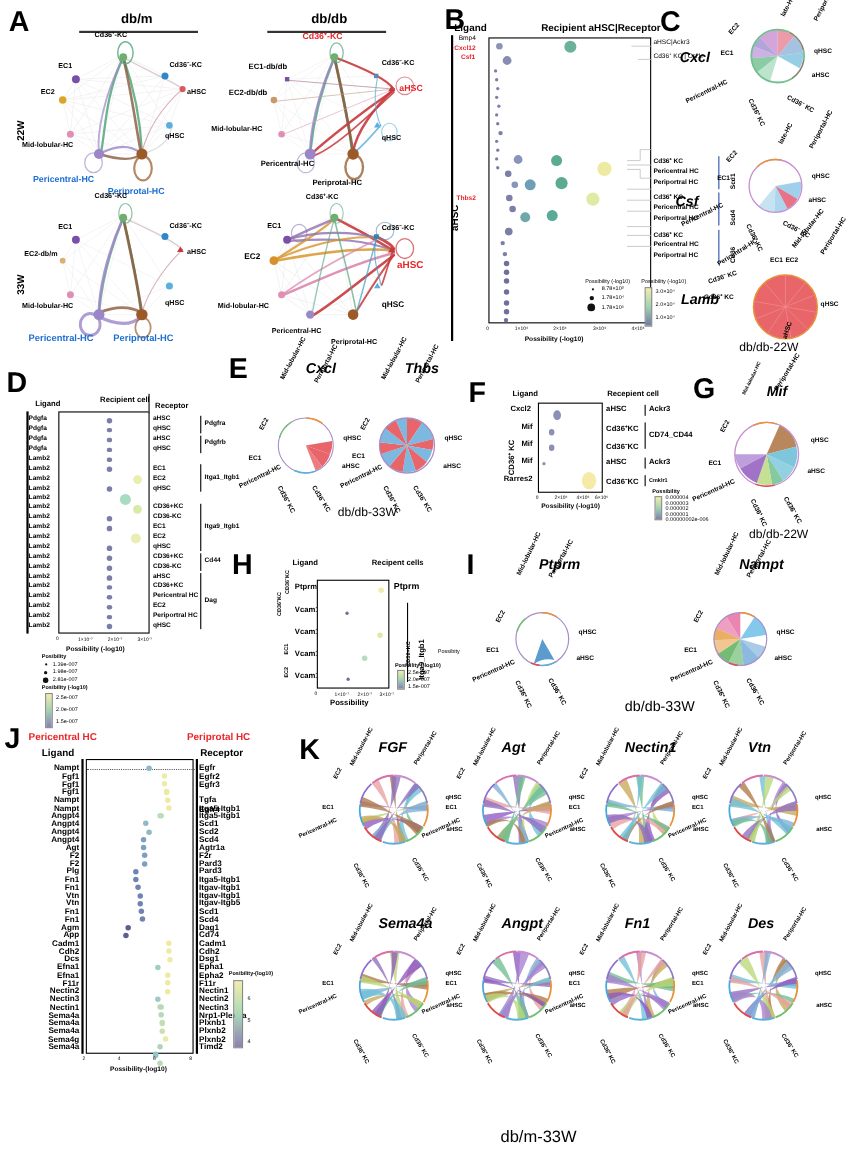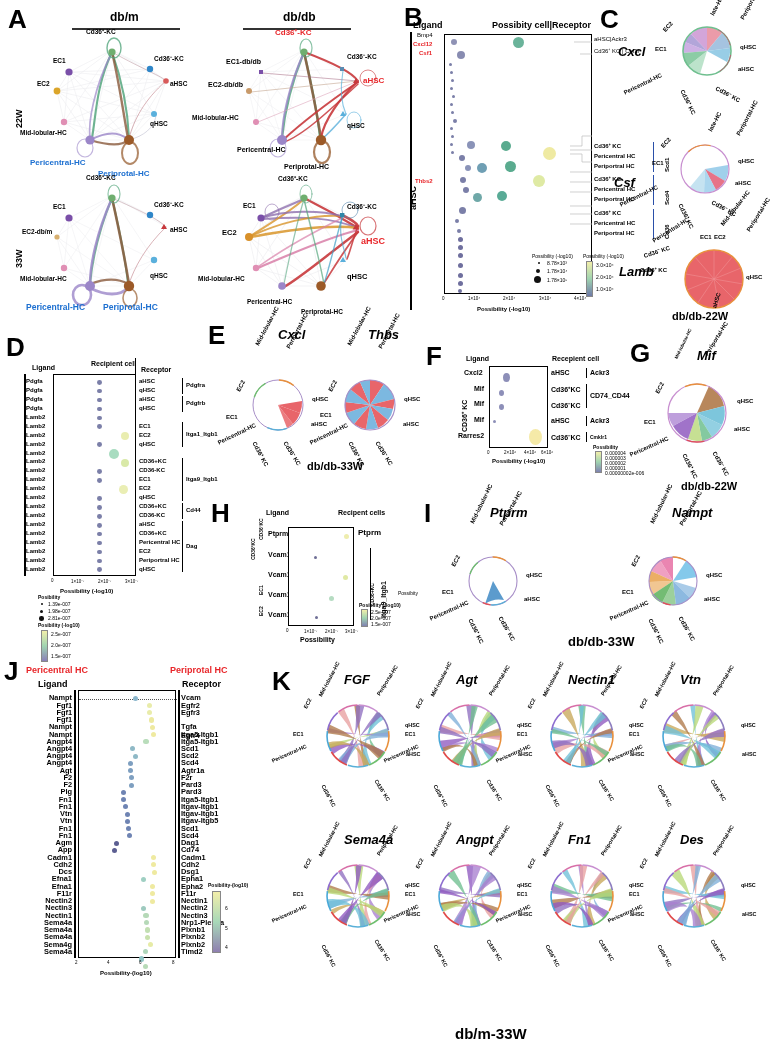--- a/index.html
+++ b/index.html
@@ -4,21 +4,21 @@
 <style>
   * { box-sizing: border-box; }
   html, body { margin:0; padding:0; background:#ffffff; }
   body {
     width:773px; height:1053px; position:relative; overflow:hidden;
     font-family:"Liberation Sans", sans-serif; color:#000;
   }
   .abs { position:absolute; }
   .panel-letter { font-weight:bold; font-size:26px; line-height:1; font-family:"Liberation Sans", sans-serif; }
   .ttl-italic { font-style:italic; font-weight:bold; font-size:13px; }
-  .cond { font-weight:bold; font-size:11px; }
+  .cond { font-weight:normal; font-size:11px; }
   .tiny { font-size:5px; }
   .t6 { font-size:6px; }
   .t7 { font-size:7px; }
   .t8 { font-size:8px; }
   .t9 { font-size:9px; }
   .red { color:#e8262a; }
   .blue { color:#1c6fd0; }
   .bold { font-weight:bold; }
   .rot-90 { transform:rotate(-90deg); transform-origin:0 0; white-space:nowrap; }
   .hline { background:#333; height:2px; }
@@ -326,21 +326,21 @@
   <div class="nlabel" style="left:-18px;top:93px;">Mid-lobular-HC</div>
   <div class="nlabel" style="left:31px;top:116px;">Pericentral-HC</div>
   <div class="nlabel" style="left:85px;top:126px;">Periprotal-HC</div>
   <div class="nlabel" style="left:131px;top:90px;font-size:7.5px;">qHSC</div>
   <div class="nlabel red" style="left:145px;top:54px;font-size:9px;">aHSC</div>
   <div class="nlabel" style="left:131px;top:20px;">Cd36⁻-KC</div>
 </div>
 
 <div class="abs panel-letter" style="left:404px;top:4px;">B</div>
 <div class="abs bold t9" style="left:413px;top:20px;">Ligand</div>
-<div class="abs bold t9" style="left:492px;top:20px;">Possibity cell|Receptor</div>
+<div class="abs bold t9" style="left:492px;top:20px;">Recipient aHSC|Receptor</div>
 
 <div class="abs vline" style="left:410px;top:32px;height:278px;"></div>
 <div class="abs t9 bold rot-90" style="left:408px;top:210px;">aHSC</div>
 
 <div class="abs t6" style="left:417px;top:32px;">Bmp4</div>
 <div class="abs t6 red bold" style="left:413px;top:41px;">Cxcl12</div>
 <div class="abs t6 red bold" style="left:419px;top:50px;">Csf1</div>
 <div class="abs t6 red bold" style="left:415px;top:178px;">Thbs2</div>
 
 <div class="plotbox" style="left:444px;top:34px;width:148px;height:260px;">
@@ -943,21 +943,21 @@
     <div class="abs bold" style="left:0;width:72px;text-align:right;top:896.1px;font-size:7.4px;white-space:nowrap;">Nectin2</div>
     <div class="abs bold" style="left:0;width:72px;text-align:right;top:903.3px;font-size:7.4px;white-space:nowrap;">Nectin3</div>
     <div class="abs bold" style="left:0;width:72px;text-align:right;top:910.5px;font-size:7.4px;white-space:nowrap;">Nectin1</div>
     <div class="abs bold" style="left:0;width:72px;text-align:right;top:917.8px;font-size:7.4px;white-space:nowrap;">Sema4a</div>
     <div class="abs bold" style="left:0;width:72px;text-align:right;top:925.0px;font-size:7.4px;white-space:nowrap;">Sema4a</div>
     <div class="abs bold" style="left:0;width:72px;text-align:right;top:932.3px;font-size:7.4px;white-space:nowrap;">Sema4a</div>
     <div class="abs bold" style="left:0;width:72px;text-align:right;top:939.5px;font-size:7.4px;white-space:nowrap;">Sema4g</div>
     <div class="abs bold" style="left:0;width:72px;text-align:right;top:946.8px;font-size:7.4px;white-space:nowrap;">Sema4a</div>
   </div>
 <div id="j-receptors">
-    <div class="abs bold" style="left:181px;top:693.2px;font-size:7.4px;white-space:nowrap;">Vcam</div>
+    <div class="abs bold" style="left:181px;top:693.2px;font-size:7.4px;white-space:nowrap;">Egfr</div>
     <div class="abs bold" style="left:181px;top:700.5px;font-size:7.4px;white-space:nowrap;">Egfr2</div>
     <div class="abs bold" style="left:181px;top:707.7px;font-size:7.4px;white-space:nowrap;">Egfr3</div>
     <div class="abs bold" style="left:181px;top:687px;font-size:7.4px;white-space:nowrap;margin-top:44px;">Egfr4</div>
     <div class="abs bold" style="left:181px;top:722.2px;font-size:7.4px;white-space:nowrap;">Tgfa</div>
     <div class="abs bold" style="left:181px;top:729.5px;font-size:7.4px;white-space:nowrap;">Itga5-Itgb1</div>
     <div class="abs bold" style="left:181px;top:736.7px;font-size:7.4px;white-space:nowrap;">Itga5-Itgb1</div>
     <div class="abs bold" style="left:181px;top:743.9px;font-size:7.4px;white-space:nowrap;">Scd1</div>
     <div class="abs bold" style="left:181px;top:751.2px;font-size:7.4px;white-space:nowrap;">Scd2</div>
     <div class="abs bold" style="left:181px;top:758.4px;font-size:7.4px;white-space:nowrap;">Scd4</div>
     <div class="abs bold" style="left:181px;top:765.7px;font-size:7.4px;white-space:nowrap;">Agtr1a</div>

